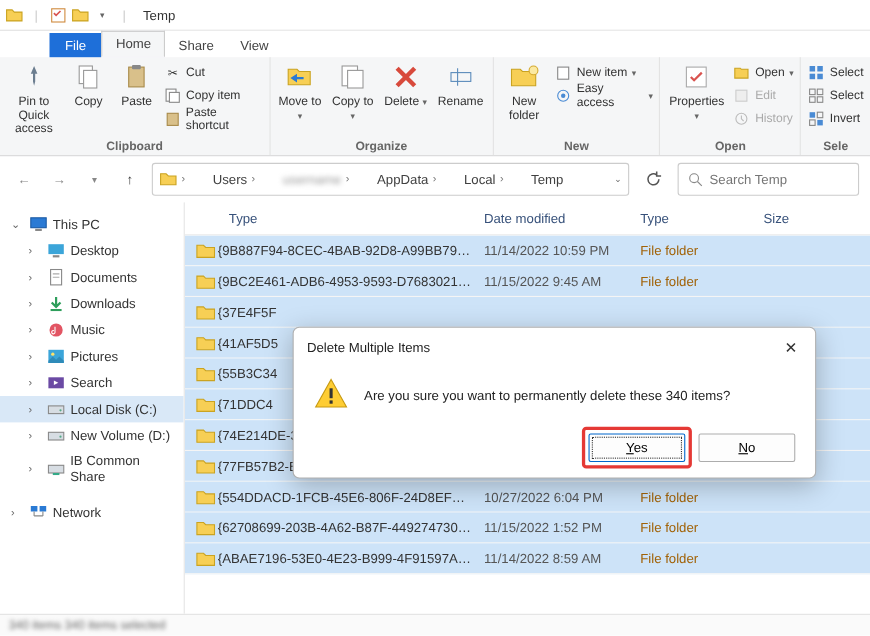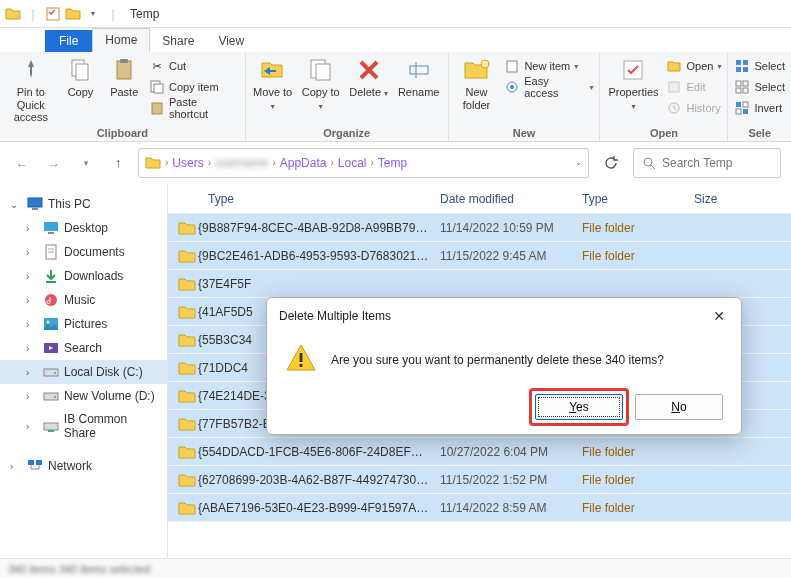--- a/index.html
+++ b/index.html
@@ -27,25 +27,25 @@
 .rbtn-sm { display: flex; align-items: center; gap: 4px; font-size: 11px; color: #333; cursor: pointer; height: 20px; }
 .rbtn-sm .icn { width: 16px; height: 16px; display: flex; align-items: center; justify-content: center; }
 .rcol { display: flex; flex-direction: column; gap: 1px; }
 .drop { font-size: 8px; color: #666; }
 
 
 .navrow { height: 42px; display: flex; align-items: center; padding: 6px 10px; gap: 8px; border-bottom: 1px solid transparent; }
 .navbtn { width: 24px; height: 24px; display: flex; align-items: center; justify-content: center; color: #888; cursor: pointer; }
 .navbtn.enabled { color: #333; }
 .addr { flex: 1; height: 30px; border: 1px solid #ccc; border-radius: 3px; display: flex; align-items: center; padding: 0 6px; gap: 2px; }
-.addr .crumb { display: flex; align-items: center; gap: 3px; color: #8b5cf6; cursor: pointer; font-size: 12px; }
+.addr .crumb { display: flex; align-items: center; gap: 3px; color: #404040; cursor: pointer; font-size: 12px; margin-left: 21px; }
 .addr .sep { color: #777; font-size: 10px; padding: 0 2px; }
 .addr .blur { filter: blur(2.5px); color: #999; }
 .refresh { width: 28px; height: 28px; display: flex; align-items: center; justify-content: center; color: #555; cursor: pointer; }
-.search { width: 148px; height: 30px; border: 1px solid #ccc; border-radius: 3px; display: flex; align-items: center; padding: 0 8px; gap: 6px; color: #888; }
+.search { width: 165px; height: 30px; border: 1px solid #ccc; border-radius: 3px; display: flex; align-items: center; padding: 0 8px; gap: 6px; color: #888; }
 .search input { border: none; outline: none; flex: 1; font-size: 12px; color: #333; background: transparent; }
 
 
 .main { display: flex; height: calc(578px - 28px - 24px - 90px - 42px - 20px); }
 .tree { width: 168px; border-right: 1px solid #e5e5e5; padding: 8px 0; overflow: hidden; }
 .tree-item { display: flex; align-items: center; gap: 5px; padding: 4px 6px 4px 10px; font-size: 12px; color: #333; cursor: pointer; }
 .tree-item.child { padding-left: 26px; }
 .tree-item.sel { background: #d9e8f7; }
 .tree-item .exp { width: 12px; color: #666; font-size: 10px; }
 .tree-item .ticn { width: 16px; height: 16px; display: flex; align-items: center; justify-content: center; }

